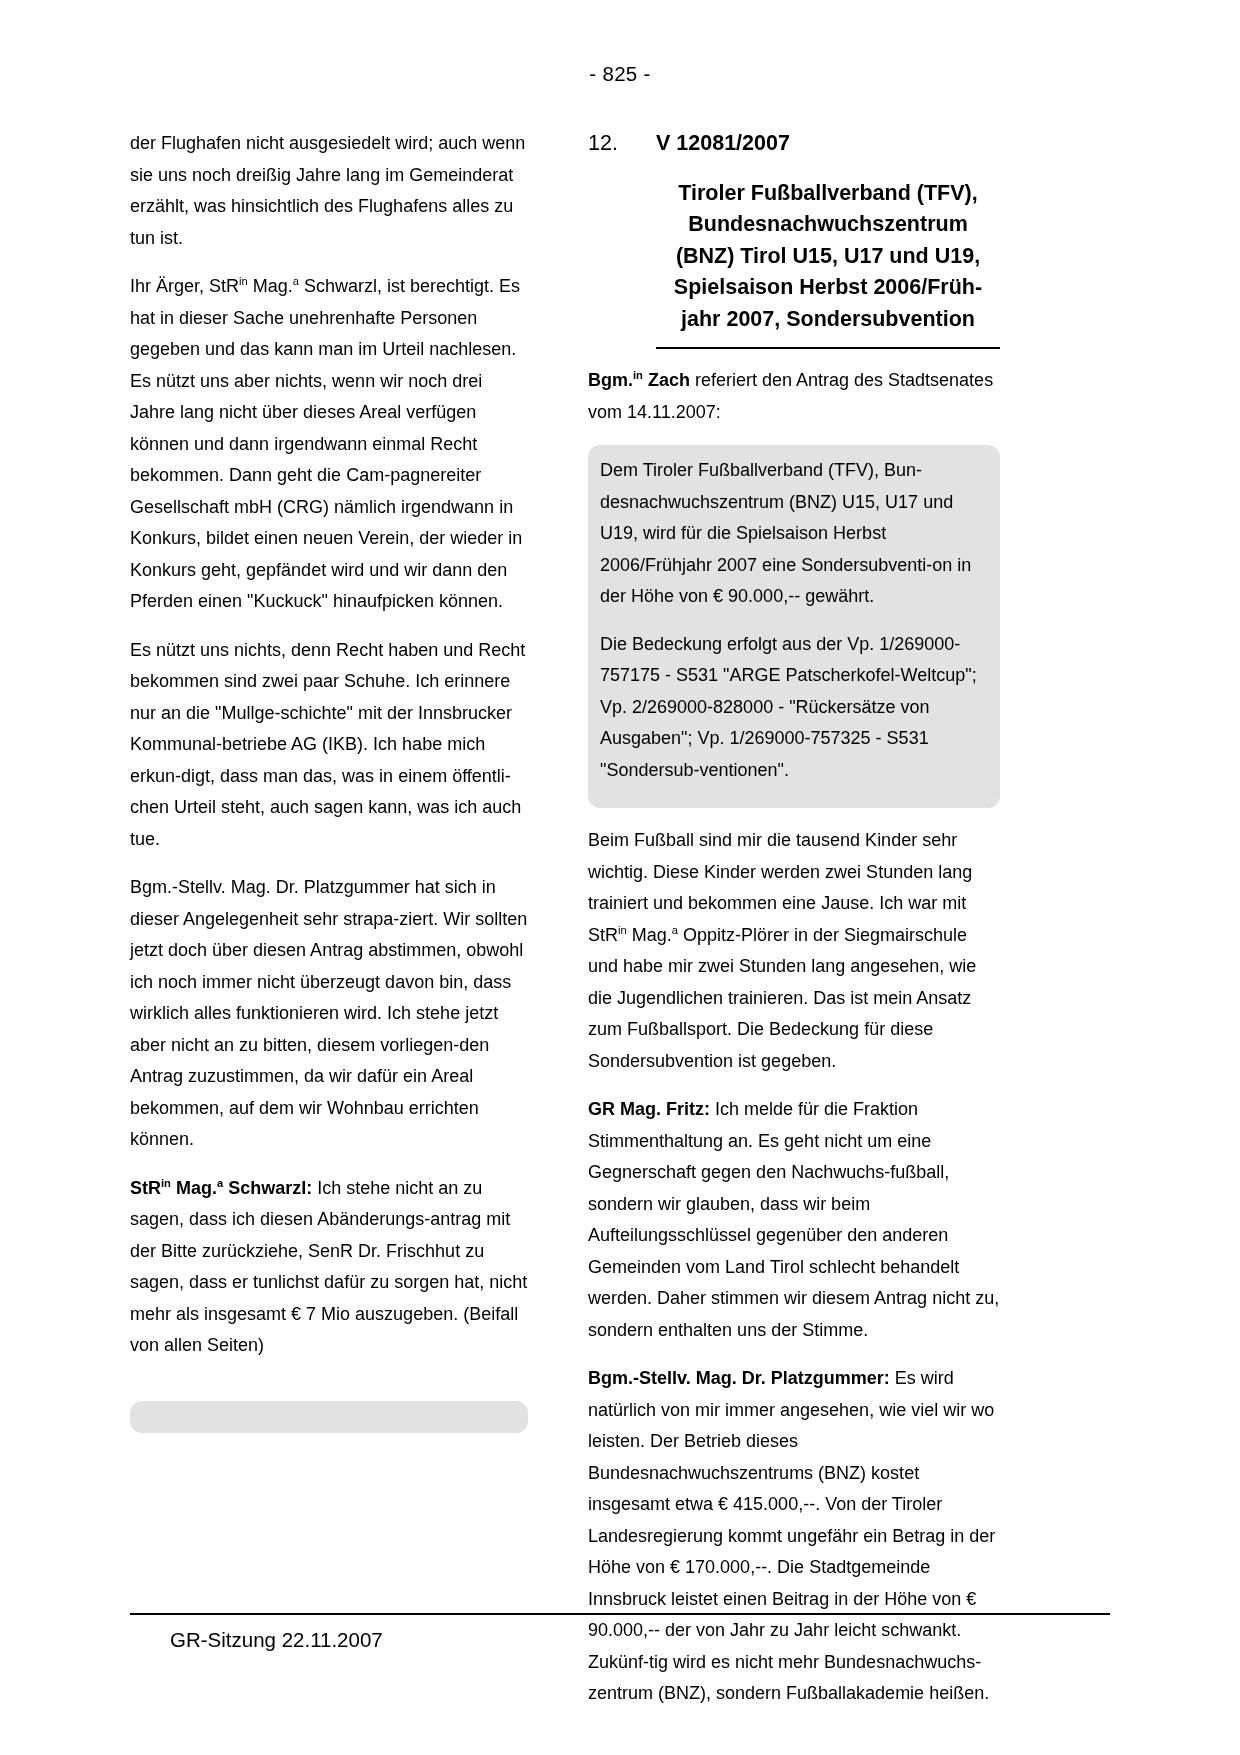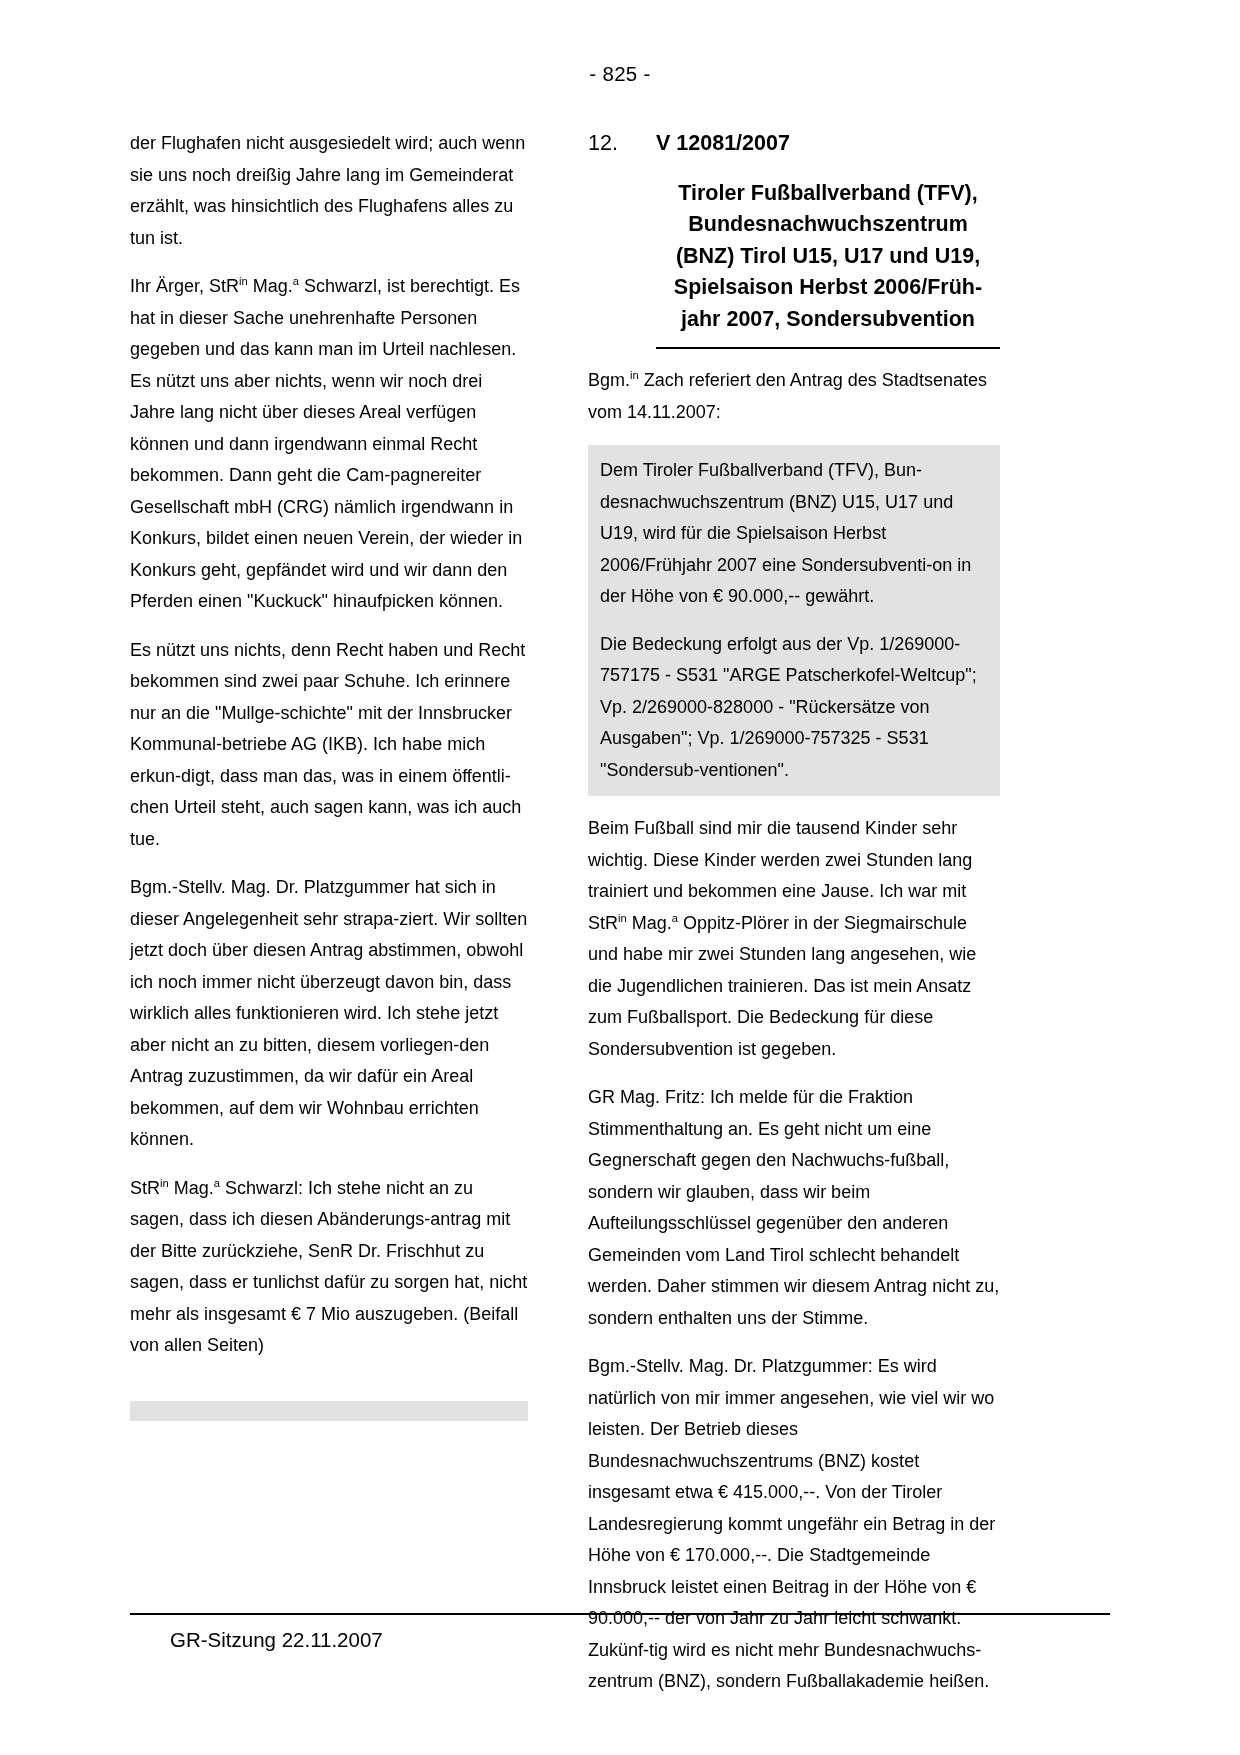--- a/index.html
+++ b/index.html
@@ -45,37 +45,38 @@
 
   p {
     margin: 0 0 17px 0;
     font-size: 18px;
     line-height: 31.5px;
     text-align: left;
   }
 
   .shaded {
     background: #e2e2e2;
-    padding: 10px 12px 10px 12px;
+    padding: 10px 12px 22px 12px;
     margin: 0 0 17px 0;
+    border-radius: 12px;
   }
   .shaded p {
     margin: 0 0 16px 0;
   }
   .shaded p:last-child {
     margin-bottom: 0;
   }
   .shaded-gap { height: 22px; }
 
   sup {
     font-size: 0.62em;
     vertical-align: super;
     line-height: 0;
   }
-  b, .b { font-weight: normal; }
+  b, .b { font-weight: bold; }
 
   .item-head {
     display: flex;
     margin: 0 0 18px 0;
   }
   .item-num {
     font-weight: normal;
     font-size: 21.5px;
     line-height: 31.5px;
     width: 68px;

